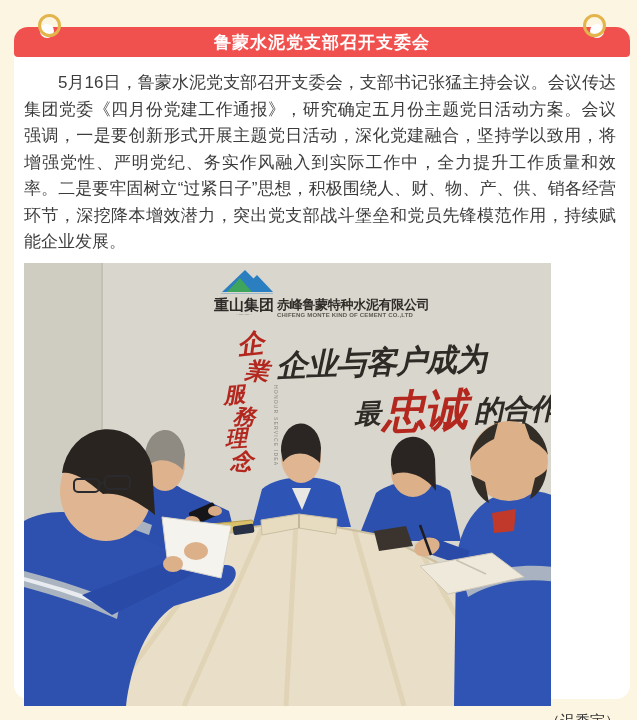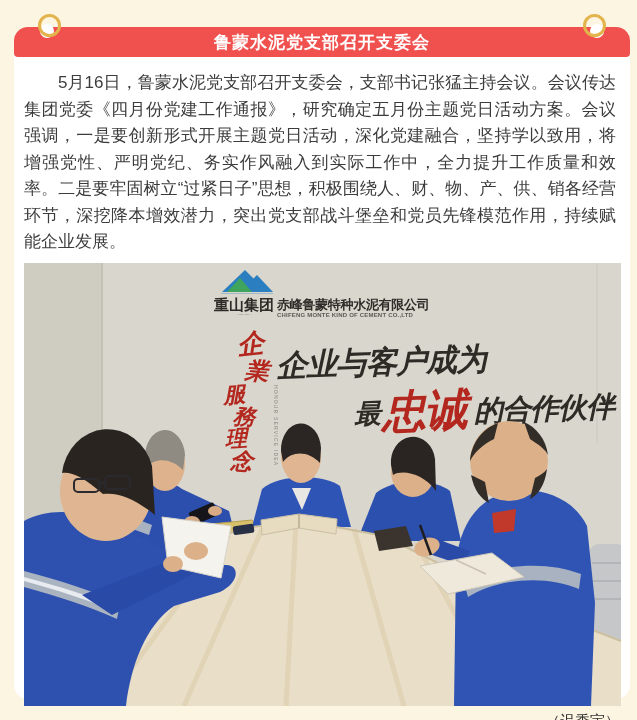--- a/index.html
+++ b/index.html
@@ -32,21 +32,21 @@
     background:#ffffff;top:-3px;z-index:2;
   }
   .hole.left{left:26px;}
   .hole.right{right:26px;}
   .article{
     margin:13px 14px 0 10px;
     font-size:17px;line-height:26.5px;color:#3c3c3c;
     text-align:justify;text-indent:2em;
   }
   .photo-wrap{
-    margin:7px 10px 4px 10px;width:597px;height:443px;overflow:hidden;
+    margin:7px 10px 4px 10px;width:527px;height:443px;overflow:hidden;
     background:#d9d6cd;
   }
   .caption{
     margin:6px 10px 0 10px;text-align:right;font-size:15px;color:#333333;
   }
 </style>
 </head>
 <body>
 
 <div class="card">

